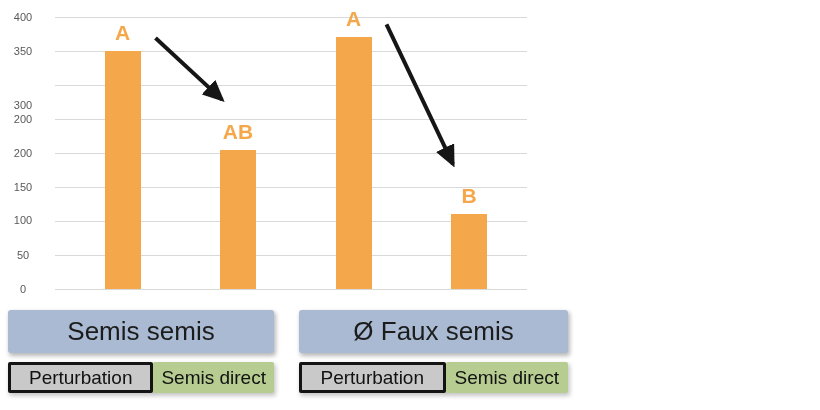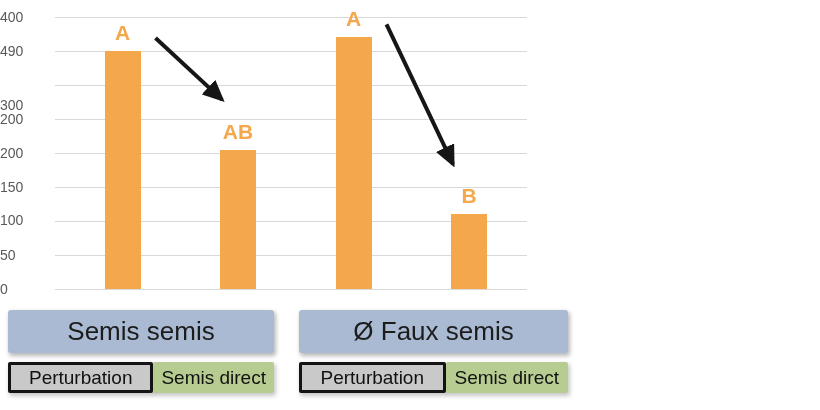--- a/index.html
+++ b/index.html
@@ -17,22 +17,22 @@
     position: absolute;
     left: 55px;
     width: 472px;
     height: 1px;
     background: var(--grid-color, #d9d9d9);
   }
   .tick-label {
     position: absolute;
     left: 0;
     width: 46px;
-    text-align: left;
-    font-size: 14px;
+    text-align: center;
+    font-size: 11px;
     line-height: 12px;
     color: var(--tick-color, #595959);
   }
   .bar {
     position: absolute;
     width: 36px;
     background: var(--bar-color, #f5a84b);
   }
   .bar-label {
     position: absolute;
@@ -104,21 +104,21 @@
       <div class="tick-label" style="top: 214px;">100</div>
       <div class="gridline" style="top: 187px;"></div>
       <div class="tick-label" style="top: 181px;">150</div>
       <div class="gridline" style="top: 153px;"></div>
       <div class="tick-label" style="top: 147px;">200</div>
       <div class="gridline" style="top: 119px;"></div>
       <div class="tick-label" style="top: 113px;">200</div>
       <div class="gridline" style="top: 85px;"></div>
       <div class="tick-label" style="top: 79px; margin-top: 20px;">300</div>
       <div class="gridline" style="top: 51px;"></div>
-      <div class="tick-label" style="top: 45px;">490</div>
+      <div class="tick-label" style="top: 45px;">350</div>
       <div class="gridline" style="top: 17px;"></div>
       <div class="tick-label" style="top: 11px;">400</div>
       <div class="bar" style="left: 104.5px; top: 51px; height: 238px;"></div>
       <div class="bar-label" style="left: 122.5px; top: 21px;">A</div>
       <div class="bar" style="left: 220px; top: 149.6px; height: 139.4px;"></div>
       <div class="bar-label" style="left: 238px; top: 119.6px;">AB</div>
       <div class="bar" style="left: 335.5px; top: 37.4px; height: 251.6px;"></div>
       <div class="bar-label" style="left: 353.5px; top: 7.4px;">A</div>
       <div class="bar" style="left: 451px; top: 214.2px; height: 74.8px;"></div>
       <div class="bar-label" style="left: 469px; top: 184.2px;">B</div>

